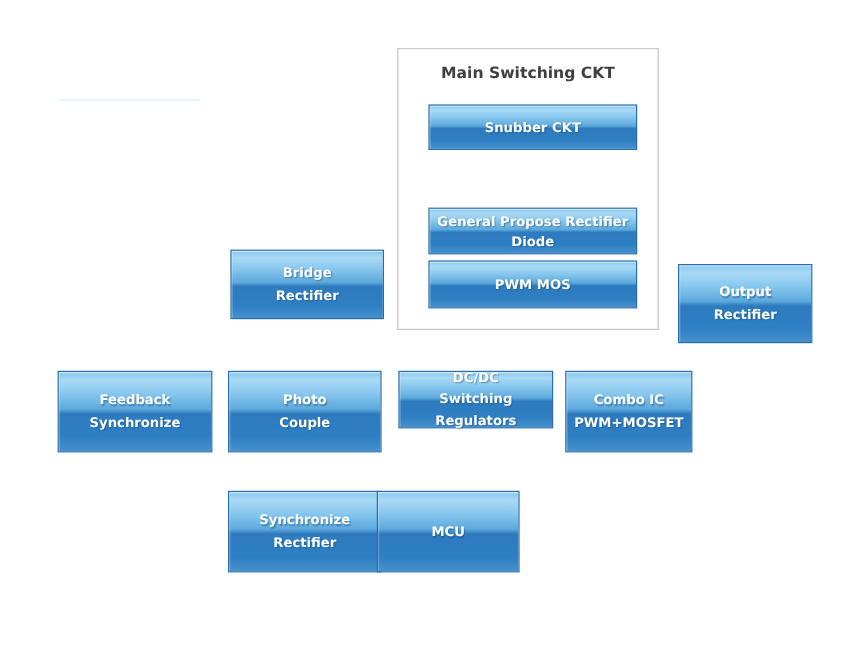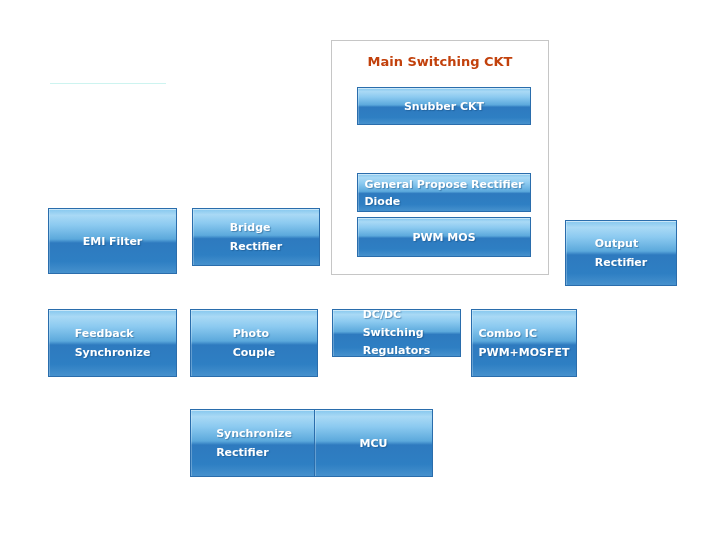--- a/index.html
+++ b/index.html
@@ -31,40 +31,40 @@
     height: 235px;
     box-sizing: border-box;
     border: 1px solid #c6c6c6;
     background: #ffffff;
   }
   .group-title {
     margin-top: 13px;
     text-align: center;
     font-size: 13px;
     font-weight: bold;
-    color: #c2410c;
+    color: #404040;
     letter-spacing: 0px;
   }
   .btn {
     position: absolute;
     box-sizing: border-box;
     border: 1px solid #2a6dac;
     background: linear-gradient(to bottom,
       #85c7ee 0%,
       #a9d9f5 10%,
       #8ccaf0 25%,
       #5ca9dc 47%,
       #2e7abf 53%,
       #2e7fc3 82%,
       #4691cd 100%);
     box-shadow: inset 0 1px 0 rgba(255,255,255,0.55), inset 1px 0 0 rgba(255,255,255,0.25);
     display: flex;
     align-items: center;
     justify-content: center;
-    text-align: left;
+    text-align: center;
     cursor: pointer;
   }
   .btn-label {
     white-space: pre;
     color: #ffffff;
     font-weight: bold;
     font-size: 11px;
     line-height: 19px;
     text-shadow: 1px 1px 1px rgba(20, 70, 120, 0.45);
   }
@@ -94,23 +94,20 @@
     <div class="btn group-btn" style="top:132px;height:39px">
       <span class="btn-label">General Propose Rectifier
 Diode</span>
     </div>
 
     <div class="btn group-btn" style="top:176px;height:40px">
       <span class="btn-label">PWM MOS</span>
     </div>
   </div>
 
-  <div class="btn" style="left:48px;top:208px;width:129px;height:66px">
-    <span class="btn-label">EMI Filter</span>
-  </div>
 
   <div class="btn" style="left:192px;top:208px;width:128px;height:58px">
     <span class="btn-label">Bridge
 Rectifier</span>
   </div>
 
   <div class="btn" style="left:565px;top:220px;width:112px;height:66px">
     <span class="btn-label">Output
 Rectifier</span>
   </div>

